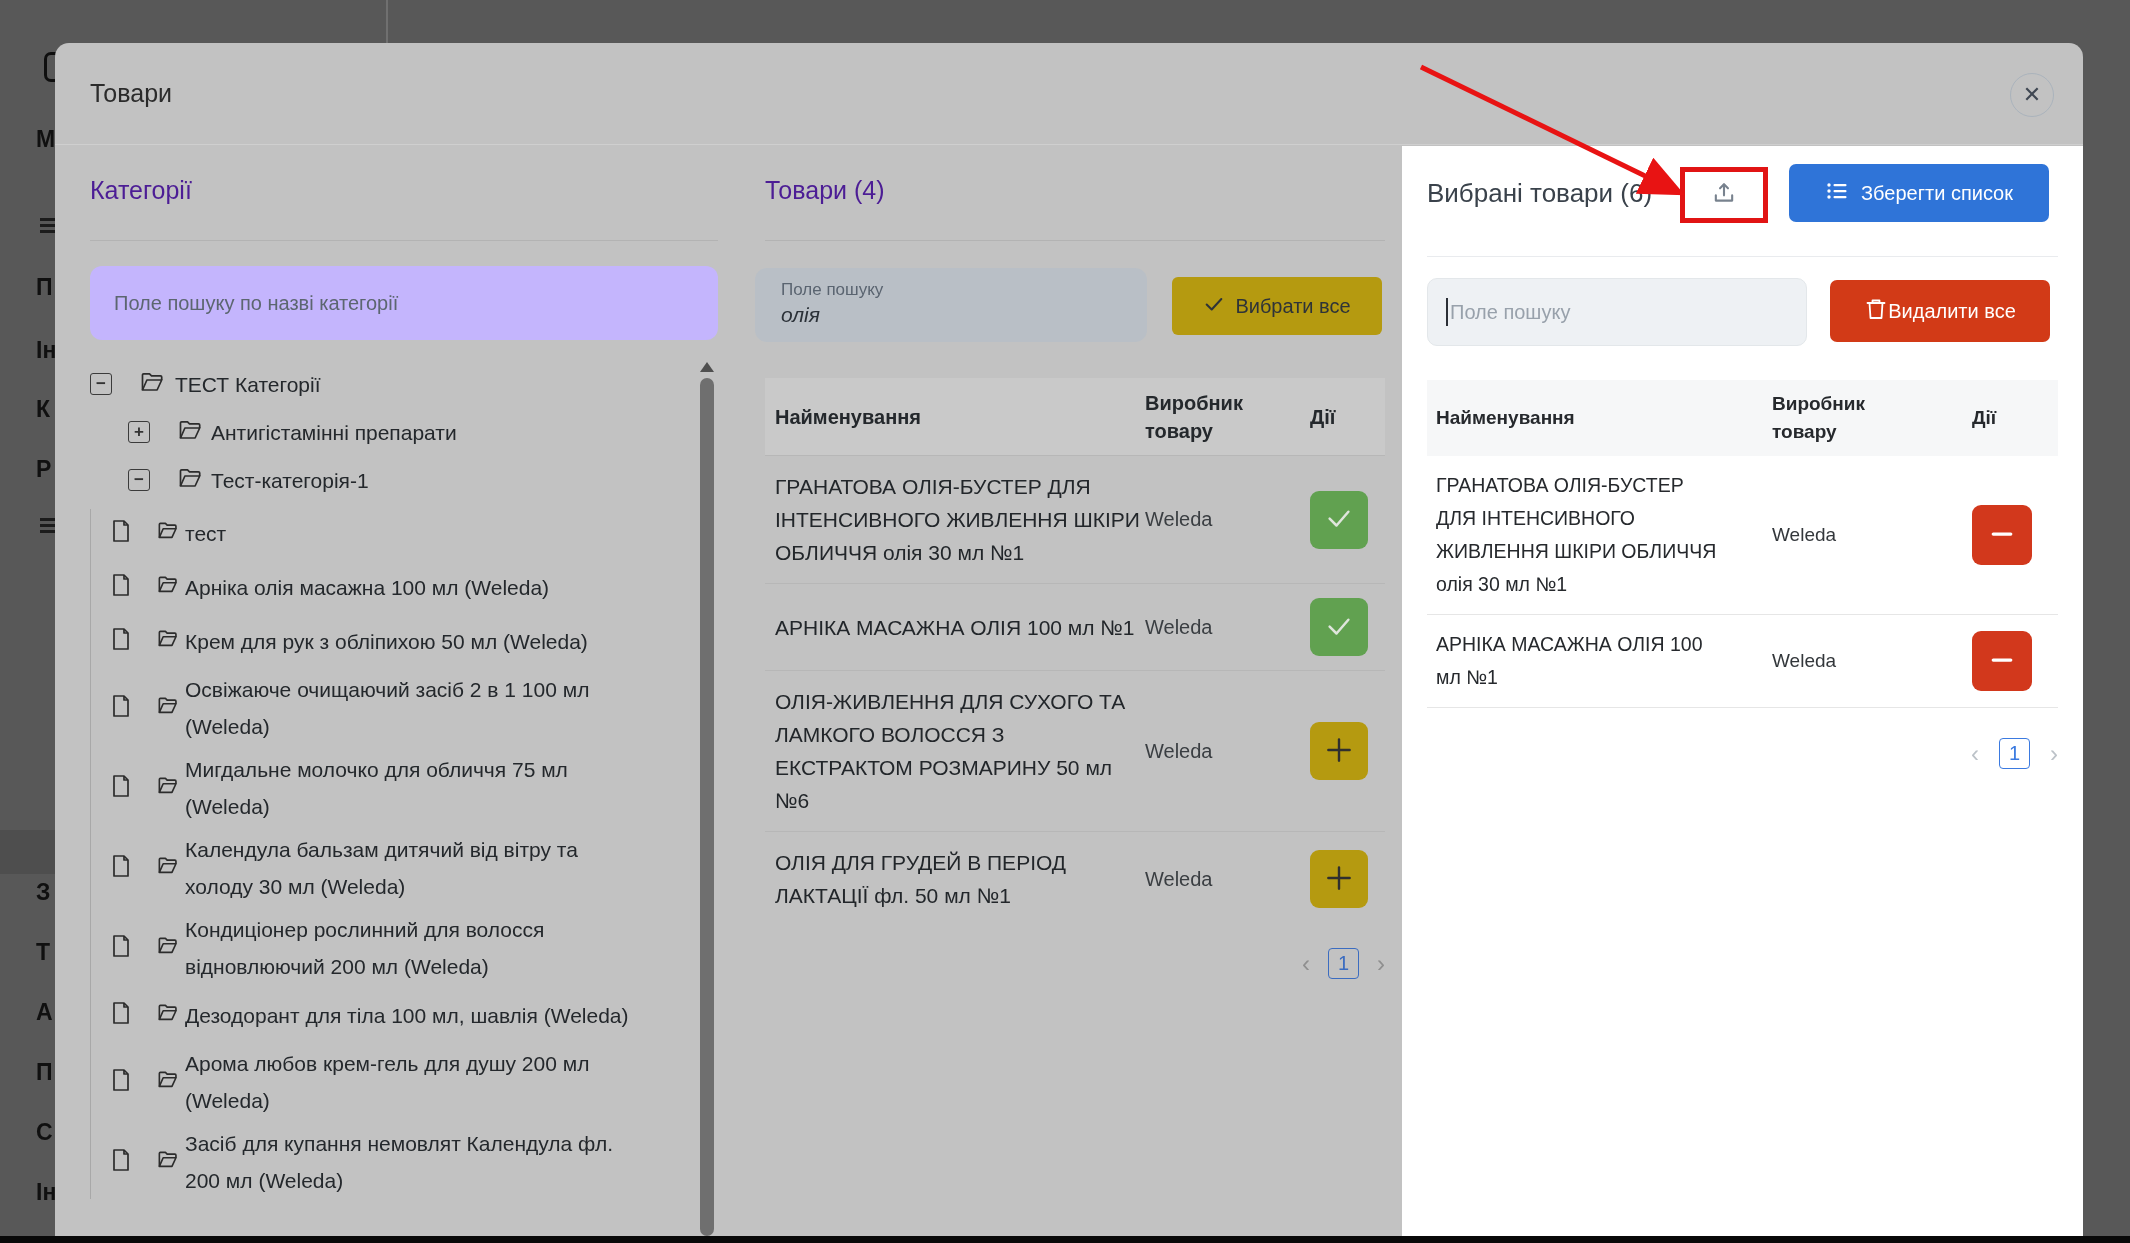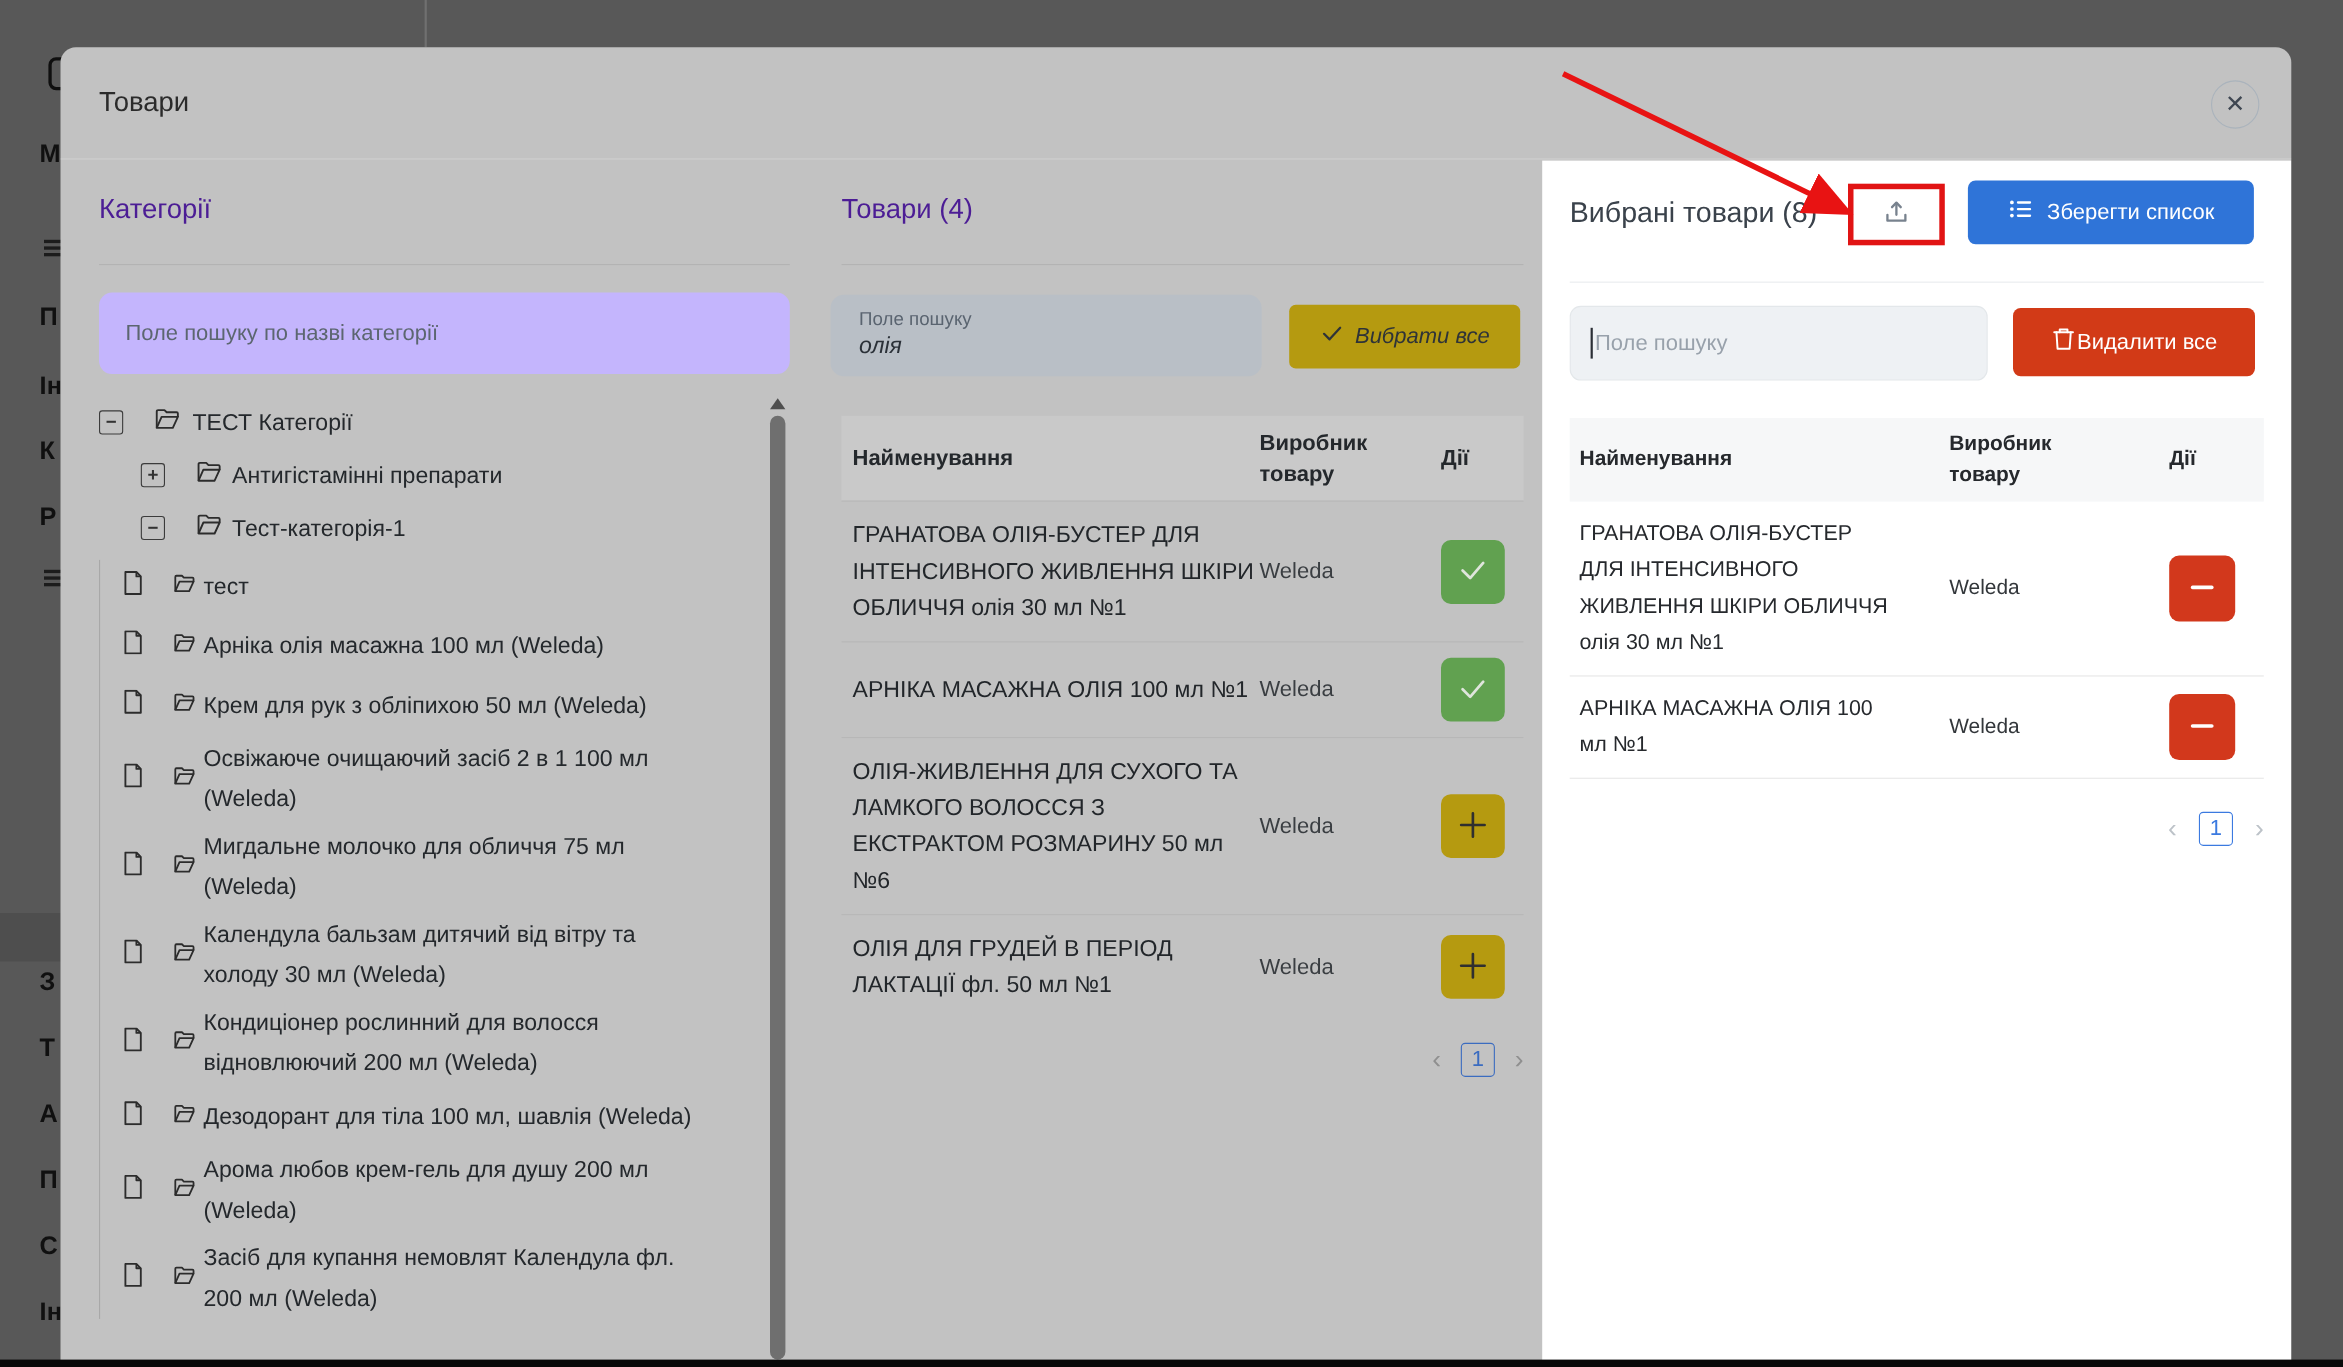--- a/index.html
+++ b/index.html
@@ -55,21 +55,21 @@
 
   
   .prod-title { position:absolute; left:710px; top:133px; }
   .prod-divider { position:absolute; left:710px; top:197px; width:620px; height:1px; background:#b3b3b3; }
   .prod-search { position:absolute; left:700px; top:225px; width:392px; height:74px; background:#b9bfc6;
                  border-radius:12px; padding:12px 0 0 26px; }
   .prod-search .lbl { display:block; font-size:17px; color:#5a6470; margin-bottom:3px; }
   .prod-search .val { display:block; font-size:21px; color:#2b3138;font-style:italic; }
   .btn-select-all { position:absolute; left:1117px; top:234px; width:210px; height:58px; background:#b59a10;
                     border:none; border-radius:6px; display:flex; align-items:center; justify-content:center;
-                    gap:10px; font-size:20px; color:#2e3338; cursor:pointer; font-family:inherit;font-style:italic; }
+                    gap:10px; font-size:20px; color:#2e3338; cursor:pointer; font-family:inherit; }
 
   .prod-table { position:absolute; left:710px; top:335px; width:620px; }
   .thead-mid { display:grid; grid-template-columns:380px 165px 75px; background:#c9c9c9; min-height:77px;
                align-items:center; padding:8px 0; }
   .thead-mid .th { font-size:20px; font-weight:700; color:#24282c; line-height:28px; }
   .thead-mid .th:first-child { padding-left:10px; }
   .p-row { display:grid; grid-template-columns:380px 165px 75px; align-items:center; border-top:1px solid #b7b7b7;
            padding:14px 0; min-height:76px; }
   .p-name { font-size:21px; line-height:33px; color:#22262a; padding-left:10px; }
   .p-vendor { font-size:20px; color:#3a3e42; }
@@ -368,21 +368,21 @@
     </div>
   </div>
 
   <div class="mid-pagination">
     <span class="pg-chevron">‹</span>
     <span class="pg-box">1</span>
     <span class="pg-chevron">›</span>
   </div>
 
   <div class="sel-panel">
-    <div class="sel-title">Вибрані товари (8)</div>
+    <div class="sel-title">Вибрані товари (6)</div>
 
     <div class="upload-wrap">
       <span>
         <svg width="28" height="28" viewBox="0 0 24 24" fill="none" stroke="#78828e" stroke-width="1.8" stroke-linecap="round" stroke-linejoin="round">
             <path d="M5 14v4.5h14V14"></path>
             <path d="M12 14V4.8"></path>
             <path d="M8.6 8 12 4.5 15.4 8"></path>
           </svg>
       </span>
     </div>

